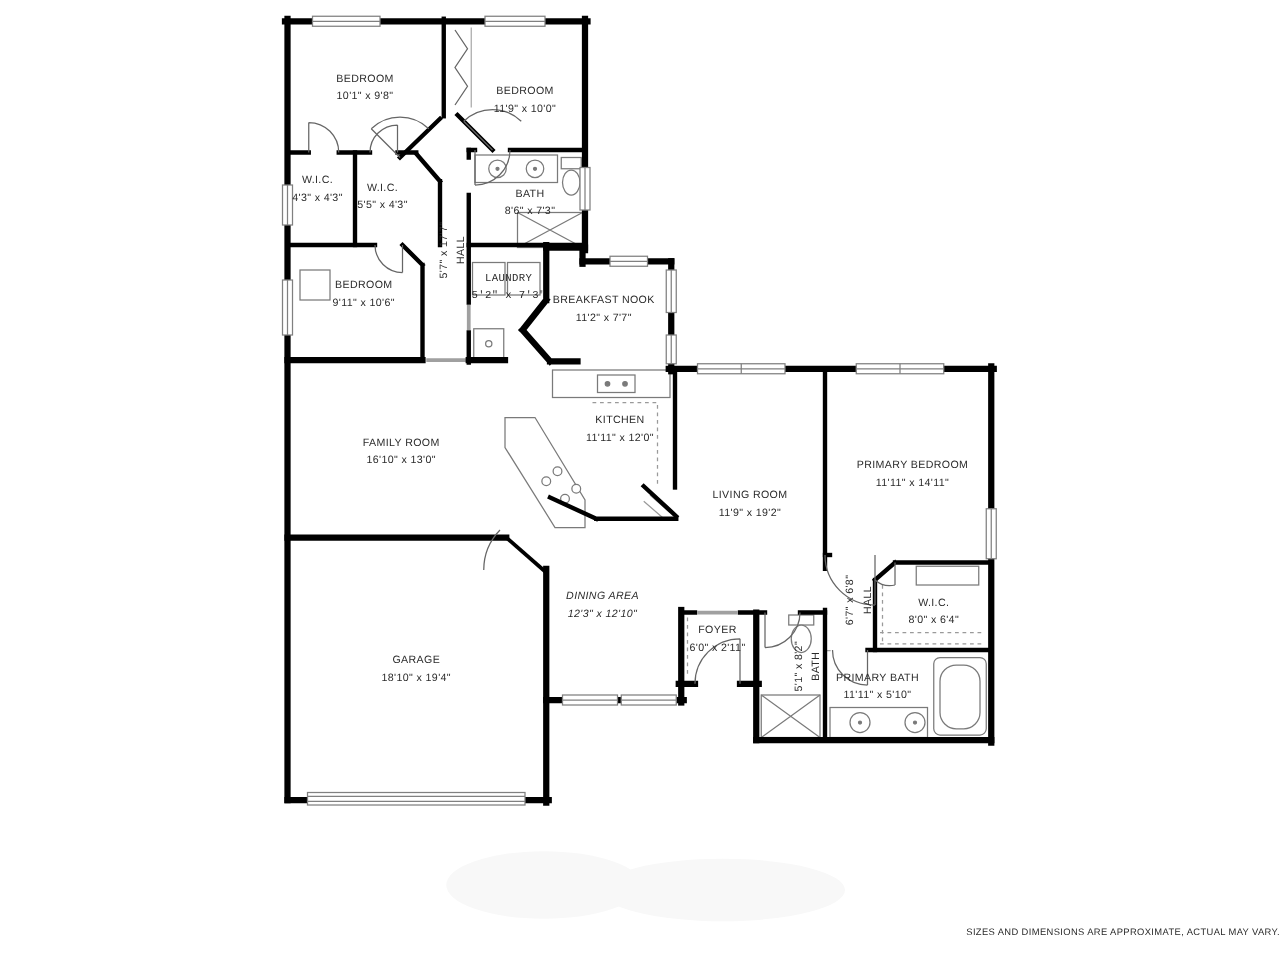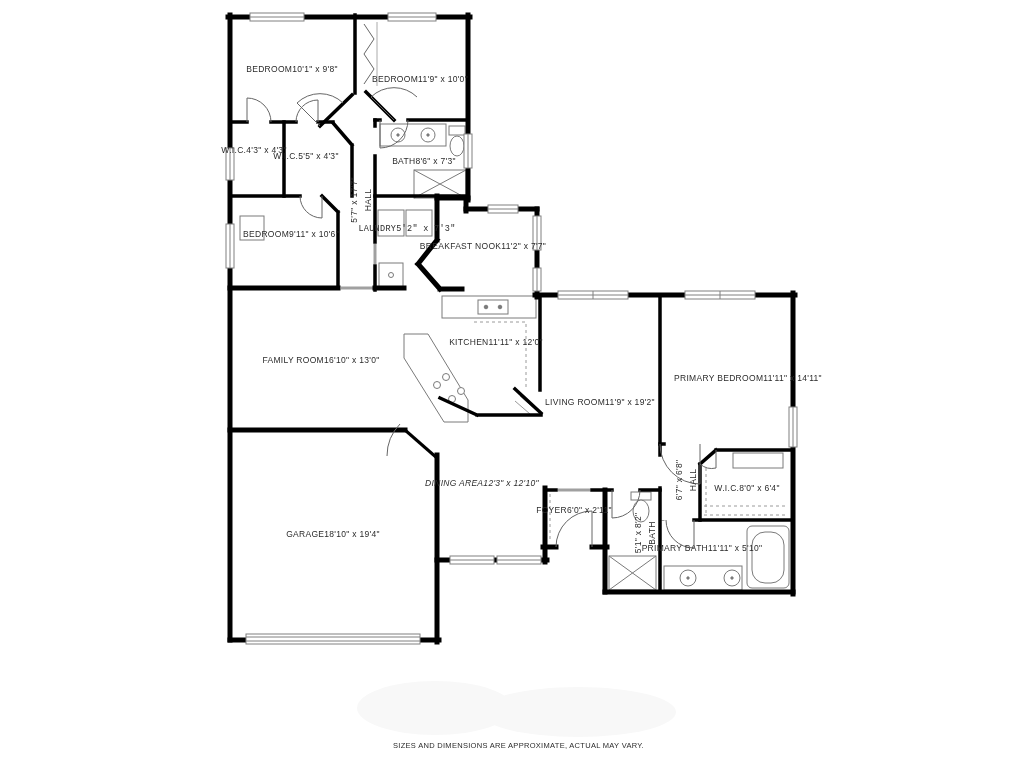--- a/index.html
+++ b/index.html
@@ -3,34 +3,34 @@
 <meta charset="utf-8">
 <style>
   html,body { margin:0; padding:0; background:#fff; }
   .page {
     position:relative; width:1024px; height:768px; background:#ffffff;
     overflow:hidden; font-family:"Liberation Sans", sans-serif;
   }
   .plan-svg { position:absolute; left:0; top:0; }
   .room-label {
     position:absolute; transform:translate(-50%,-50%);
-    display:flex; flex-direction:row; align-items:center;
+    display:flex; flex-direction:column; align-items:center;
     text-align:center; white-space:nowrap;
     font-size:8.5px; letter-spacing:.3px; color:#2b2b2b; line-height:1.6;
   }
   .room-label.rot { transform:translate(-50%,-50%) rotate(-90deg); flex-direction:column-reverse; }
   .room-name { font-weight:400; }
   .room-dims { font-weight:400; }
   .watermark {
     position:absolute; left:2px; top:714px;
     font-size:28px; color:#d9d9d9; letter-spacing:1px;
     text-shadow:1px 1px 0 #ffffff;
   }
   .disclaimer {
-    position:absolute; left:13px; right:0; top:741px; text-align:center;
+    position:absolute; left:13px; right:0; top:741px; text-align:right;
     font-size:7.5px; letter-spacing:.3px; color:#2b2b2b;
   }
 </style>
 </head>
 <body>
 
 <div class="page">
 
   <svg class="plan-svg" width="1024" height="768" viewBox="0 0 1024 768">
 
@@ -306,21 +306,21 @@
     <span class="room-dims">11'11" x 12'0"</span>
   </div>
   <div class="room-label" style="left:321px; top:361px;justify-content:space-between;">
     <span class="room-name">FAMILY ROOM</span>
     <span class="room-dims">16'10" x 13'0"</span>
   </div>
   <div class="room-label" style="left:600px; top:403px;">
     <span class="room-name">LIVING ROOM</span>
     <span class="room-dims">11'9" x 19'2"</span>
   </div>
-  <div class="room-label" style="left:730px; top:379px;margin-left:18px;">
+  <div class="room-label" style="left:730px; top:379px;">
     <span class="room-name">PRIMARY BEDROOM</span>
     <span class="room-dims">11'11" x 14'11"</span>
   </div>
   <div class="room-label" style="left:482px; top:484px;font-style:italic;">
     <span class="room-name">DINING AREA</span>
     <span class="room-dims">12'3" x 12'10"</span>
   </div>
   <div class="room-label" style="left:333px; top:535px;">
     <span class="room-name">GARAGE</span>
     <span class="room-dims">18'10" x 19'4"</span>

